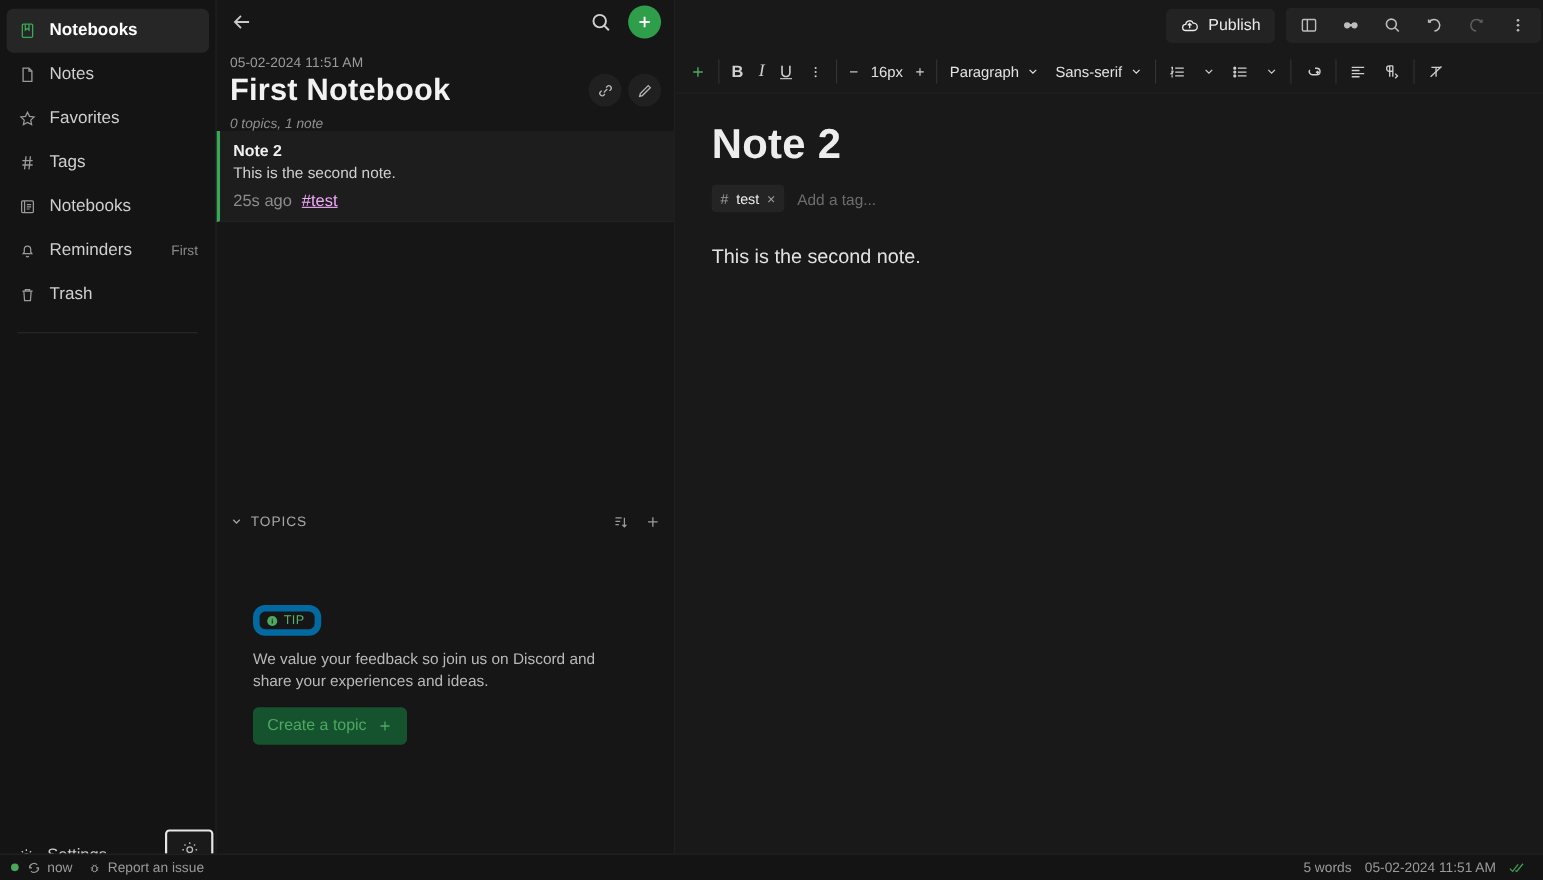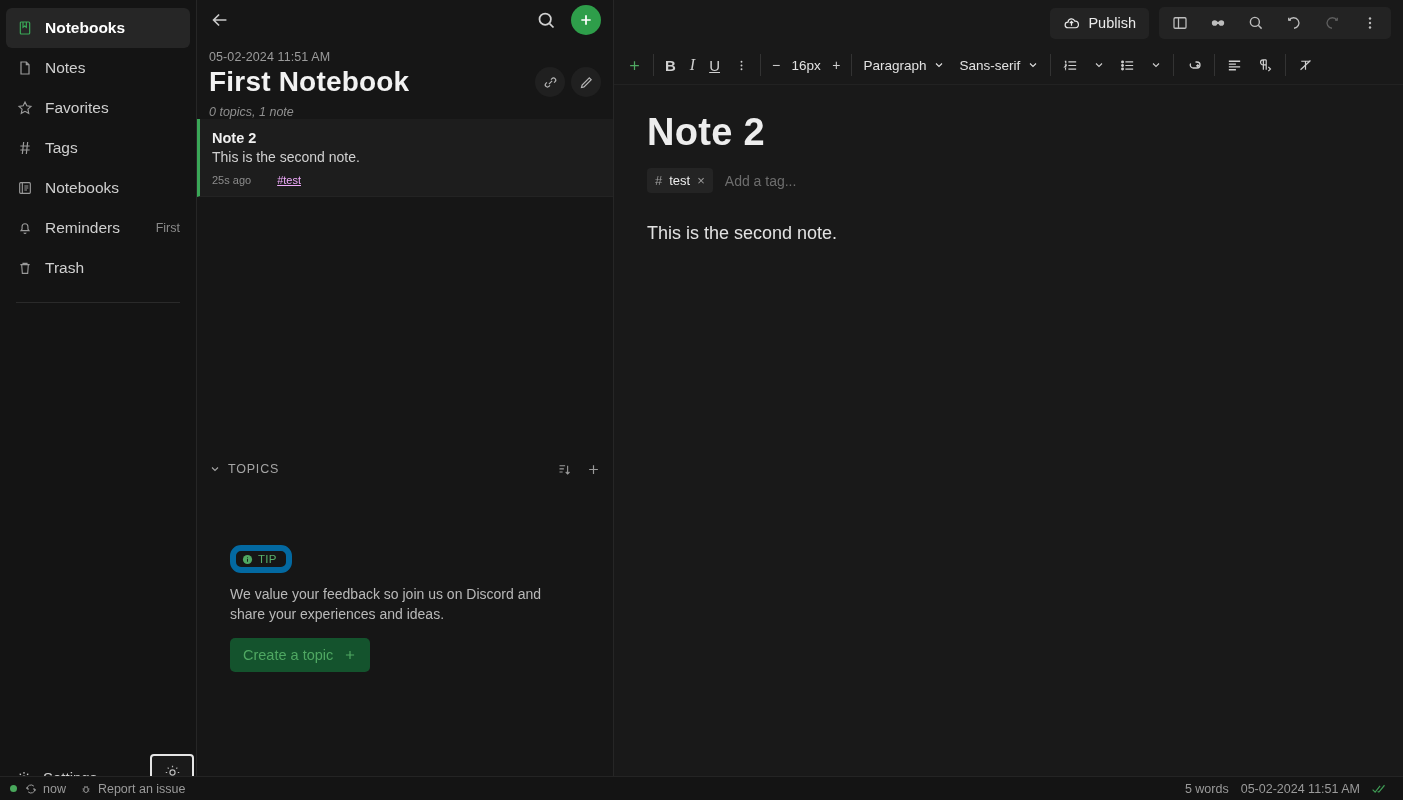--- a/index.html
+++ b/index.html
@@ -82,21 +82,21 @@
 
   .note-card {
     background: #1d1d1d;
     border-left: 3px solid #3aa757;
     padding: 11px 12px 10px 12px;
     cursor: pointer;
     border-bottom: 1px solid #232323;
   }
   .note-title { font-size: 14.5px; font-weight: bold; color:#f0f0f0; }
   .note-prev { font-size: 14px; color:#d0d0d0; margin-top: 3px; }
-  .note-foot { margin-top: 9px; font-size: 11px; color:#8c8c8c; display:flex; gap: 26px;}
+  .note-foot { margin-top: 9px; font-size: 15px; color:#8c8c8c; display:flex; gap: 9px;}
   .note-foot .tag { text-decoration: underline; color:#f0abfc;}
 
   .topics-head {
     margin-top: 258px; height: 28px;
     display:flex; align-items:center; padding: 0 12px; gap: 7px;
     color:#a5a5a5; font-size: 12.5px; letter-spacing: .8px;
   }
   .topics-head .acts { margin-left:auto; display:flex; gap:14px; color:#9a9a9a;}
 
   .tip-wrap { padding: 62px 30px 0 33px; }
@@ -107,21 +107,21 @@
   }
   .tip-text { margin-top: 11px; font-size: 14px; color:#b9b9b9; line-height: 20px; max-width: 330px;}
   .create-topic {
     margin-top: 14px; display:inline-flex; align-items:center; gap: 10px;
     background: #14532d; border-radius: 5px; padding: 9px 13px;
     color: #4fa862; font-size: 14.5px; cursor:pointer;
   }
 
   
   .editor { flex: 1; height: 800px; background: #191919; display:flex; flex-direction: column; position: relative;}
-  .ed-topbar { height: 46px; display:flex; align-items:center; justify-content: flex-end; padding-right: 12px; gap: 0; }
+  .ed-topbar { height: 46px; display:flex; align-items:center; justify-content: flex-end; padding-right: 2px; gap: 0; }
   .publish-btn {
     display:flex; align-items:center; gap:8px;
     background:#232323; border-radius: 5px; padding: 7px 13px;
     color:#eaeaea; font-size: 14.5px; cursor:pointer;
   }
   .tb-group { display:flex; align-items:center; background:#232323; border-radius:5px; margin-left: 10px; padding: 0 2px;}
   .tb-btn {
     width: 38px; height: 32px; display:flex; align-items:center; justify-content:center;
     color:#bdbdbd; cursor:pointer; border-radius:4px;
   }

